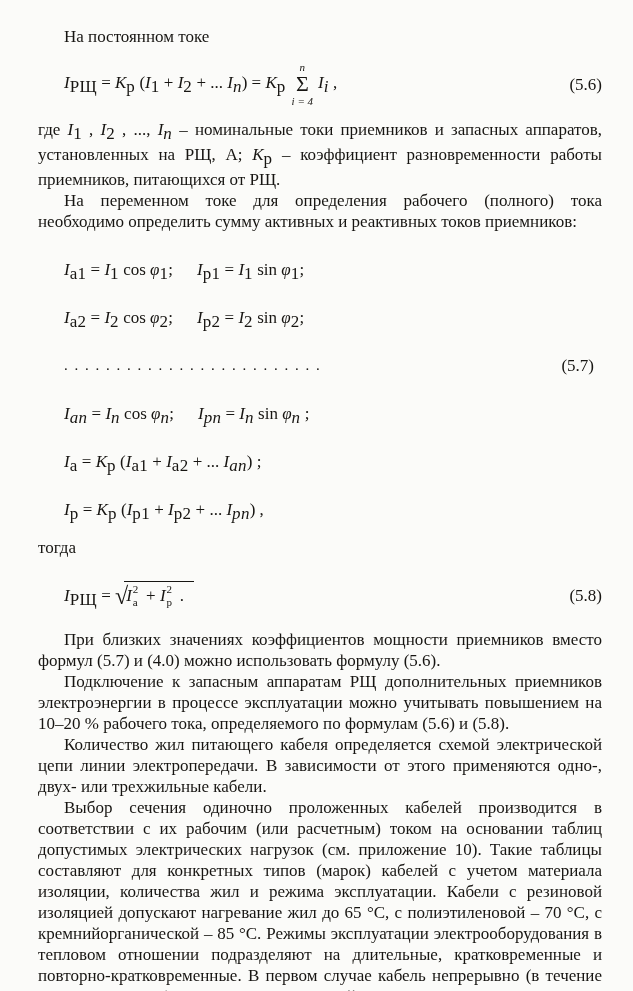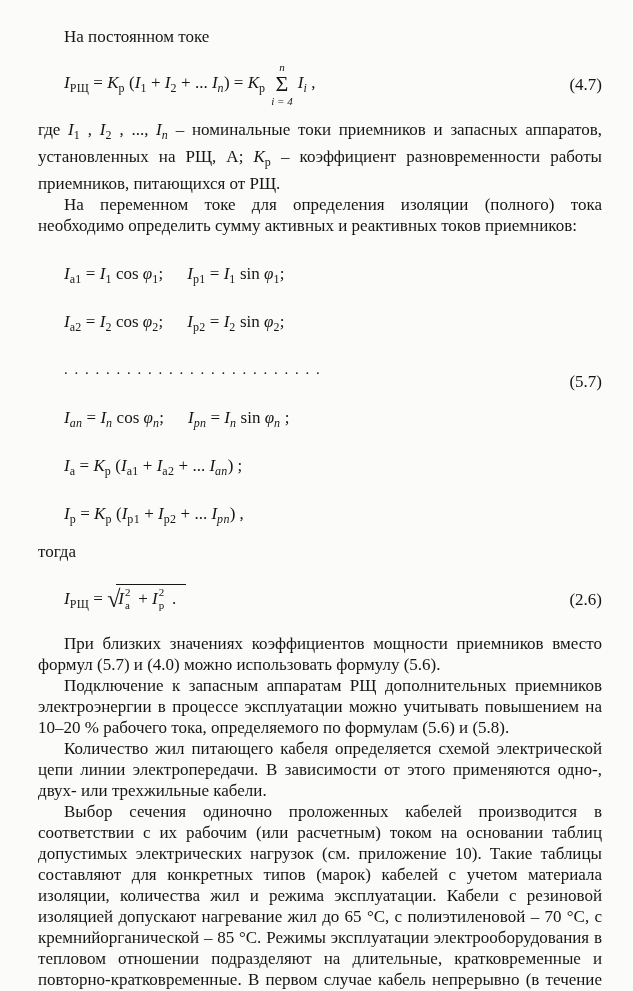--- a/index.html
+++ b/index.html
@@ -13,21 +13,21 @@
     padding:26px 31px 20px 38px;
     font-size:17px;line-height:21px;text-align:justify;
   }
   p{margin:0;}
   .ind{text-indent:26px;}
 
   
   .fwrap{white-space:nowrap;}
   .mi{font-style:italic;}
   .mr{font-style:normal;}
-  .msub{font-size:12px;vertical-align:-4px;font-style:normal;letter-spacing:.3px;}
+  .msub{font-size:17px;vertical-align:-4px;font-style:normal;letter-spacing:.3px;}
   .msub.it{font-style:italic;}
   .msp{display:inline-block;width:24px;}
   .msum{display:inline-flex;flex-direction:column;align-items:center;
         vertical-align:middle;margin:0 5px 0 6px;line-height:1;}
   .msum .lim{font-size:11px;font-style:italic;line-height:1.15;}
   .msum .sig{font-size:22px;line-height:.95;font-style:normal;}
   .mss{display:inline-block;position:relative;width:10px;height:20px;vertical-align:-5px;}
   .mss .u{position:absolute;top:-2px;left:1px;font-size:11px;line-height:1;font-style:normal;}
   .mss .d{position:absolute;bottom:-2px;left:1px;font-size:11px;line-height:1;font-style:normal;}
   .msqrt{white-space:nowrap;}
@@ -36,61 +36,61 @@
               margin-left:-4px;padding:3px 10px 0 2px;}
 
   
   .deq{display:flex;justify-content:space-between;align-items:center;
        padding-left:26px;}
   .eq56{margin:14px 0 12px 0;}
   .eqnum{font-style:normal;}
   .eqgroup{position:relative;padding-left:26px;margin-top:16px;}
   .eqrow{height:21px;margin-bottom:17px;white-space:nowrap;margin-top:27px;}
   .dotsrow{letter-spacing:1.5px;font-size:15px;}
-  .num57{position:absolute;right:0;top:96px;margin-top:12px;}
+  .num57{position:absolute;right:8px;top:96px;}
   .togda{margin:6px 0 19px 0;}
   .eq58{margin:2px 0 14px 0;height:36px;}
   .bodypara{margin:0;}
   .firstbody{margin-top:16px;}
 </style>
 </head>
 <body>
 
 <div class="page">
 
   <p class="ind">На постоянном токе</p>
 
   <div class="deq eq56">
     <span class="fwrap"><span class="mi">I</span><span class="msub">РЩ</span><span class="mr"> = </span><span class="mi">K</span><span class="msub">р</span><span class="mr"> (</span><span class="mi">I</span><span class="msub">1</span><span class="mr"> + </span><span class="mi">I</span><span class="msub">2</span><span class="mr"> + ... </span><span class="mi">I</span><span class="msub it">n</span><span class="mr">) = </span><span class="mi">K</span><span class="msub">р</span><span class="msum">
           <span class="lim">n</span>
           <span class="sig">Σ</span>
           <span class="lim">i = 4</span>
         </span><span class="mi">I</span><span class="msub it">i</span><span class="mr"> ,</span></span>
-    <span class="eqnum">(4.7)</span>
+    <span class="eqnum">(5.6)</span>
   </div>
 
   <p><span class="mr">где </span><span class="mi">I</span><span class="msub">1</span><span class="mr"> , </span><span class="mi">I</span><span class="msub">2</span><span class="mr"> , ..., </span><span class="mi">I</span><span class="msub it">n</span><span class="mr"> – номинальные токи приемников и запасных аппаратов, установленных на РЩ, А; </span><span class="mi">K</span><span class="msub">р</span><span class="mr"> – коэффициент разновременности работы приемников, питающихся от РЩ.</span></p>
 
-  <p class="ind">На переменном токе для определения изоляции (полного) тока необходимо определить сумму активных и реактивных токов приемников:</p>
+  <p class="ind">На переменном токе для определения рабочего (полного) тока необходимо определить сумму активных и реактивных токов приемников:</p>
 
   <div class="eqgroup">
     <div class="eqrow"><span class="mi">I</span><span class="msub">а1</span><span class="mr"> = </span><span class="mi">I</span><span class="msub">1</span><span class="mr"> cos </span><span class="mi">φ</span><span class="msub">1</span><span class="mr">;</span><span class="msp"></span><span class="mi">I</span><span class="msub">р1</span><span class="mr"> = </span><span class="mi">I</span><span class="msub">1</span><span class="mr"> sin </span><span class="mi">φ</span><span class="msub">1</span><span class="mr">;</span></div>
     <div class="eqrow"><span class="mi">I</span><span class="msub">а2</span><span class="mr"> = </span><span class="mi">I</span><span class="msub">2</span><span class="mr"> cos </span><span class="mi">φ</span><span class="msub">2</span><span class="mr">;</span><span class="msp"></span><span class="mi">I</span><span class="msub">р2</span><span class="mr"> = </span><span class="mi">I</span><span class="msub">2</span><span class="mr"> sin </span><span class="mi">φ</span><span class="msub">2</span><span class="mr">;</span></div>
     <div class="eqrow dotsrow">. . . . . . . . . . . . . . . . . . . . . . . . .</div>
     <div class="eqrow"><span class="mi">I</span><span class="msub it">аn</span><span class="mr"> = </span><span class="mi">I</span><span class="msub it">n</span><span class="mr"> cos </span><span class="mi">φ</span><span class="msub it">n</span><span class="mr">;</span><span class="msp"></span><span class="mi">I</span><span class="msub it">рn</span><span class="mr"> = </span><span class="mi">I</span><span class="msub it">n</span><span class="mr"> sin </span><span class="mi">φ</span><span class="msub it">n</span><span class="mr"> ;</span></div>
     <div class="eqrow"><span class="mi">I</span><span class="msub">а</span><span class="mr"> = </span><span class="mi">K</span><span class="msub">р</span><span class="mr"> (</span><span class="mi">I</span><span class="msub">а1</span><span class="mr"> + </span><span class="mi">I</span><span class="msub">а2</span><span class="mr"> + ... </span><span class="mi">I</span><span class="msub it">аn</span><span class="mr">) ;</span></div>
     <div class="eqrow"><span class="mi">I</span><span class="msub">р</span><span class="mr"> = </span><span class="mi">K</span><span class="msub">р</span><span class="mr"> (</span><span class="mi">I</span><span class="msub">р1</span><span class="mr"> + </span><span class="mi">I</span><span class="msub">р2</span><span class="mr"> + ... </span><span class="mi">I</span><span class="msub it">рn</span><span class="mr">) ,</span></div>
     <span class="eqnum num57">(5.7)</span>
   </div>
 
   <p class="togda">тогда</p>
 
   <div class="deq eq58">
     <span class="fwrap"><span class="mi">I</span><span class="msub">РЩ</span><span class="mr"> = </span><span class="msqrt"><span class="rad">√</span><span class="bar"><span class="mi">I</span><span class="mss"><span class="u">2</span><span class="d">а</span></span><span class="mr"> + </span><span class="mi">I</span><span class="mss"><span class="u">2</span><span class="d">р</span></span><span class="mr"> .</span></span></span></span>
-    <span class="eqnum">(2.6)</span>
+    <span class="eqnum">(5.8)</span>
   </div>
 
   <p class="ind bodypara firstbody">При близких значениях коэффициентов мощности приемников вместо формул (5.7) и (4.0) можно использовать формулу (5.6).</p>
   <p class="ind bodypara">Подключение к запасным аппаратам РЩ дополнительных приемников электроэнергии в процессе эксплуатации можно учитывать повышением на 10–20 % рабочего тока, определяемого по формулам (5.6) и (5.8).</p>
   <p class="ind bodypara">Количество жил питающего кабеля определяется схемой электрической цепи линии электропередачи. В зависимости от этого применяются одно-, двух- или трехжильные кабели.</p>
   <p class="ind bodypara">Выбор сечения одиночно проложенных кабелей производится в соответствии с их рабочим (или расчетным) током на основании таблиц допустимых электрических нагрузок (см. приложение 10). Такие таблицы составляют для конкретных типов (марок) кабелей с учетом материала изоляции, количества жил и режима эксплуатации. Кабели с резиновой изоляцией допускают нагревание жил до 65 °С, с полиэтиленовой – 70 °С, с кремнийорганической – 85 °С. Режимы эксплуатации электрооборудования в тепловом отношении подразделяют на длительные, кратковременные и повторно-кратковременные. В первом случае кабель непрерывно (в течение нескольких часов) находится под нагрузкой, во втором – в течение 10, 30 или 60 мин, в третьем – находится под нагрузкой с перерывами при длительности цикла 10 мин. Каждому из этих режимов соответствует определенное допустимое значение тока.</p>
 
 </div>
 
 </body></html>

